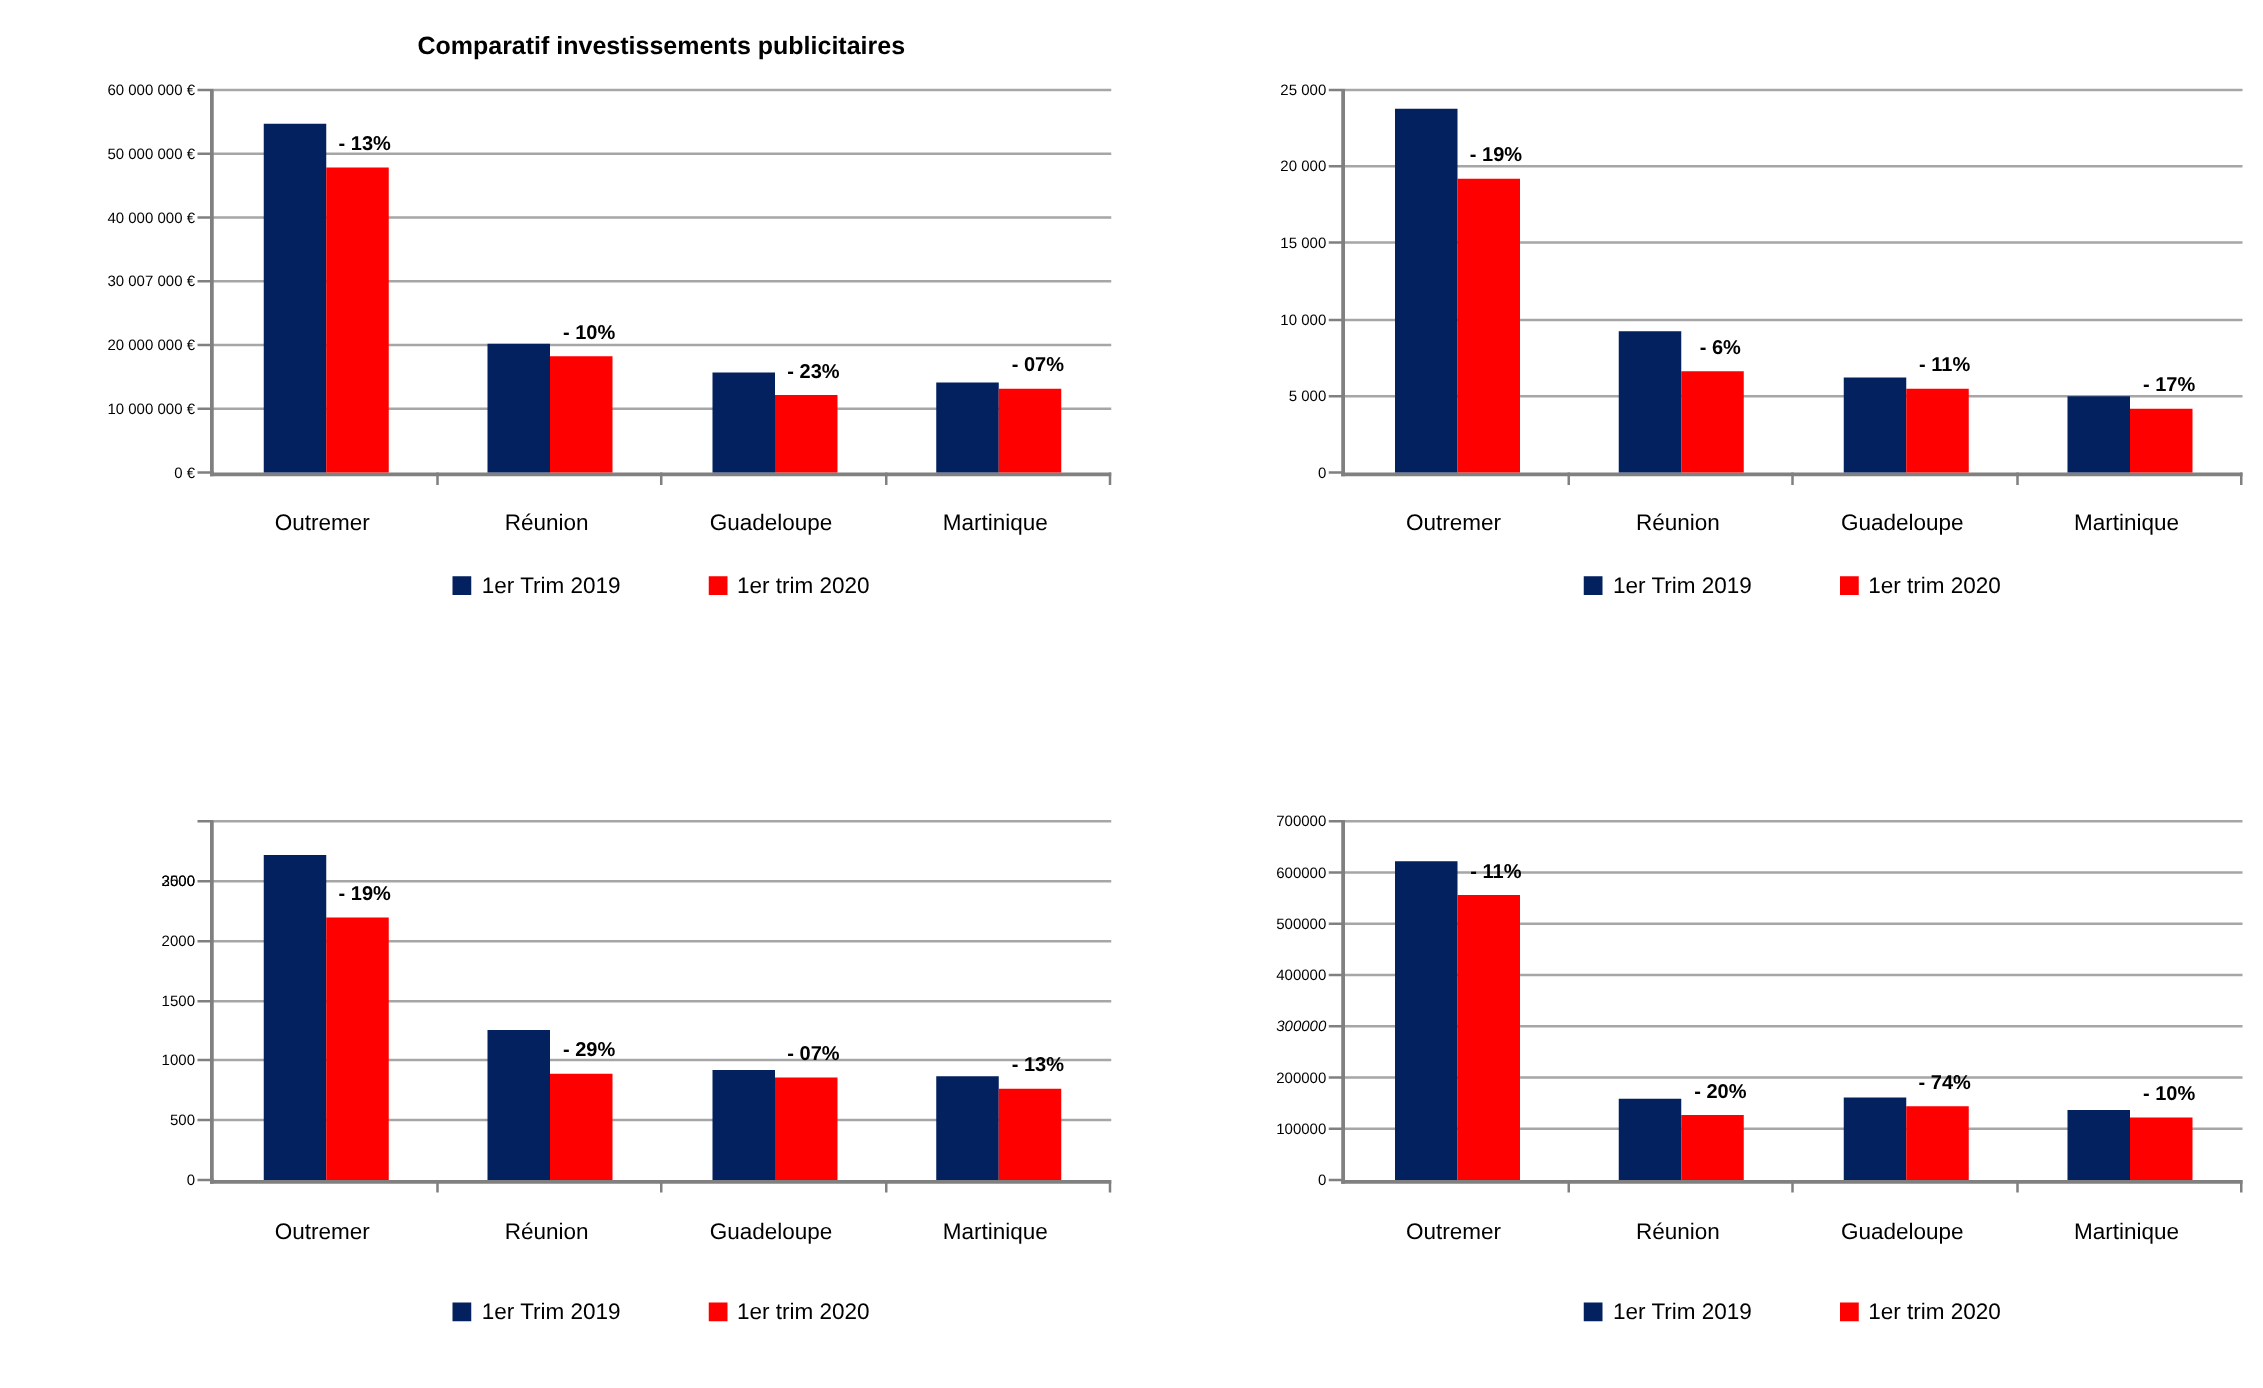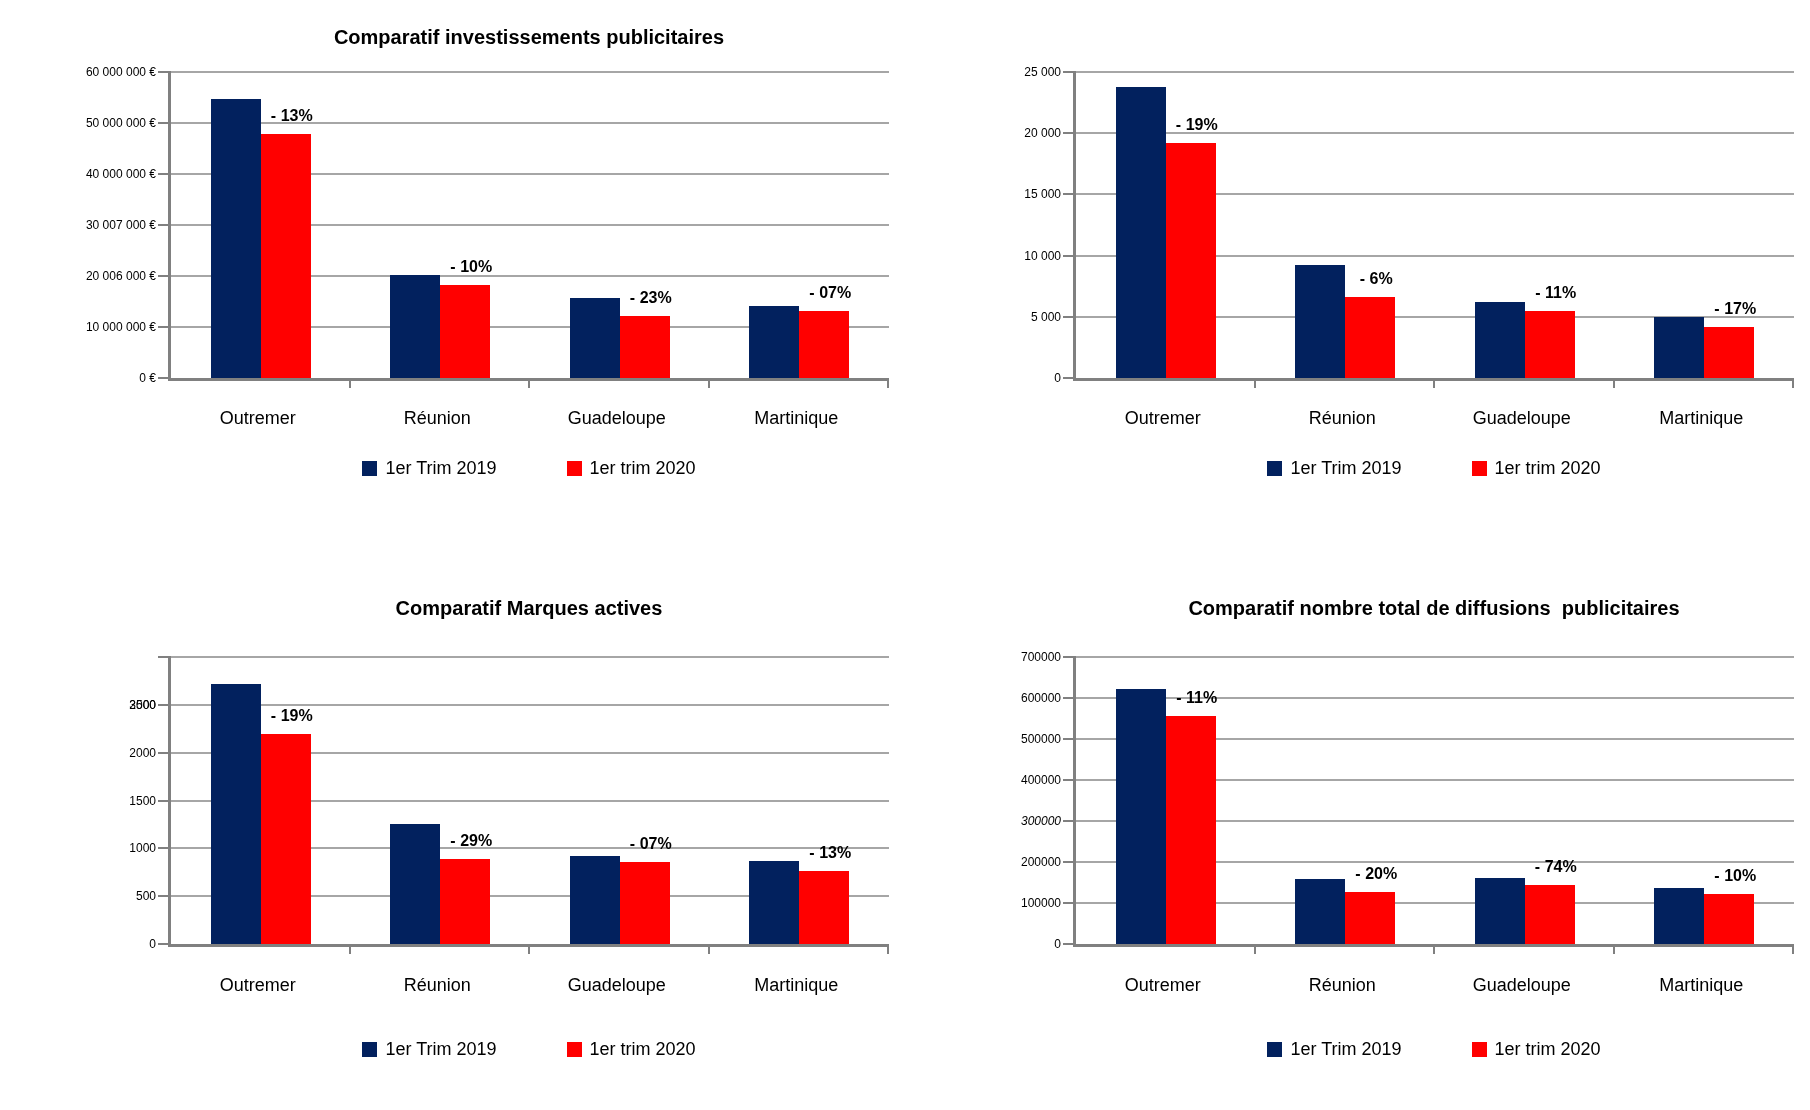--- a/index.html
+++ b/index.html
@@ -114,21 +114,21 @@
 
 <div id="page">
 
   <div class="chart row1 pos-tl">
     <div class="chart-title">Comparatif investissements publicitaires</div>
     <div class="y-labels">
         <div class="y-tick-label" style="top: 0px;">60 000 000 €</div>
         <div class="y-tick-label" style="top: 51px;">50 000 000 €</div>
         <div class="y-tick-label" style="top: 102px;">40 000 000 €</div>
         <div class="y-tick-label" style="top: 153px;">30 007 000 €</div>
-        <div class="y-tick-label" style="top: 204px;">20 006 000 €</div>
+        <div class="y-tick-label" style="top: 204px;">20 000 000 €</div>
         <div class="y-tick-label" style="top: 255px;">10 000 000 €</div>
         <div class="y-tick-label" style="top: 306px;">0 €</div>
       </div>
     <div class="plot-box">
         <div class="gridline" style="top: -1px;"></div>
         <div class="y-tick-mark" style="top: -1px;"></div>
         <div class="gridline" style="top: 50px;"></div>
         <div class="y-tick-mark" style="top: 50px;"></div>
         <div class="gridline" style="top: 101px;"></div>
         <div class="y-tick-mark" style="top: 101px;"></div>
@@ -224,21 +224,20 @@
           <div class="legend-label">1er Trim 2019</div>
         </div>
         <div class="legend-entry">
           <div class="legend-swatch" style="background: rgb(255, 0, 0);"></div>
           <div class="legend-label">1er trim 2020</div>
         </div>
       </div>
   </div>
 
   <div class="chart row2 pos-bl">
-    <div class="chart-title">Comparatif Marques actives</div>
     <div class="y-labels">
         <div class="y-tick-label" style="top: 4px; margin-top: 44px;">3000</div>
         <div class="y-tick-label" style="top: 47.8333px;">2500</div>
         <div class="y-tick-label" style="top: 95.6667px;">2000</div>
         <div class="y-tick-label" style="top: 143.5px;">1500</div>
         <div class="y-tick-label" style="top: 191.333px;">1000</div>
         <div class="y-tick-label" style="top: 239.167px;">500</div>
         <div class="y-tick-label" style="top: 287px;">0</div>
       </div>
     <div class="plot-box">
@@ -284,21 +283,20 @@
           <div class="legend-label">1er Trim 2019</div>
         </div>
         <div class="legend-entry">
           <div class="legend-swatch" style="background: rgb(255, 0, 0);"></div>
           <div class="legend-label">1er trim 2020</div>
         </div>
       </div>
   </div>
 
   <div class="chart row2 pos-br">
-    <div class="chart-title">Comparatif nombre total de diffusions  publicitaires</div>
     <div class="y-labels">
         <div class="y-tick-label" style="top: 0px;">700000</div>
         <div class="y-tick-label" style="top: 41px;">600000</div>
         <div class="y-tick-label" style="top: 82px;">500000</div>
         <div class="y-tick-label" style="top: 123px;">400000</div>
         <div class="y-tick-label" style="top: 164px; font-style: italic;">300000</div>
         <div class="y-tick-label" style="top: 205px;">200000</div>
         <div class="y-tick-label" style="top: 246px;">100000</div>
         <div class="y-tick-label" style="top: 287px;">0</div>
       </div>

